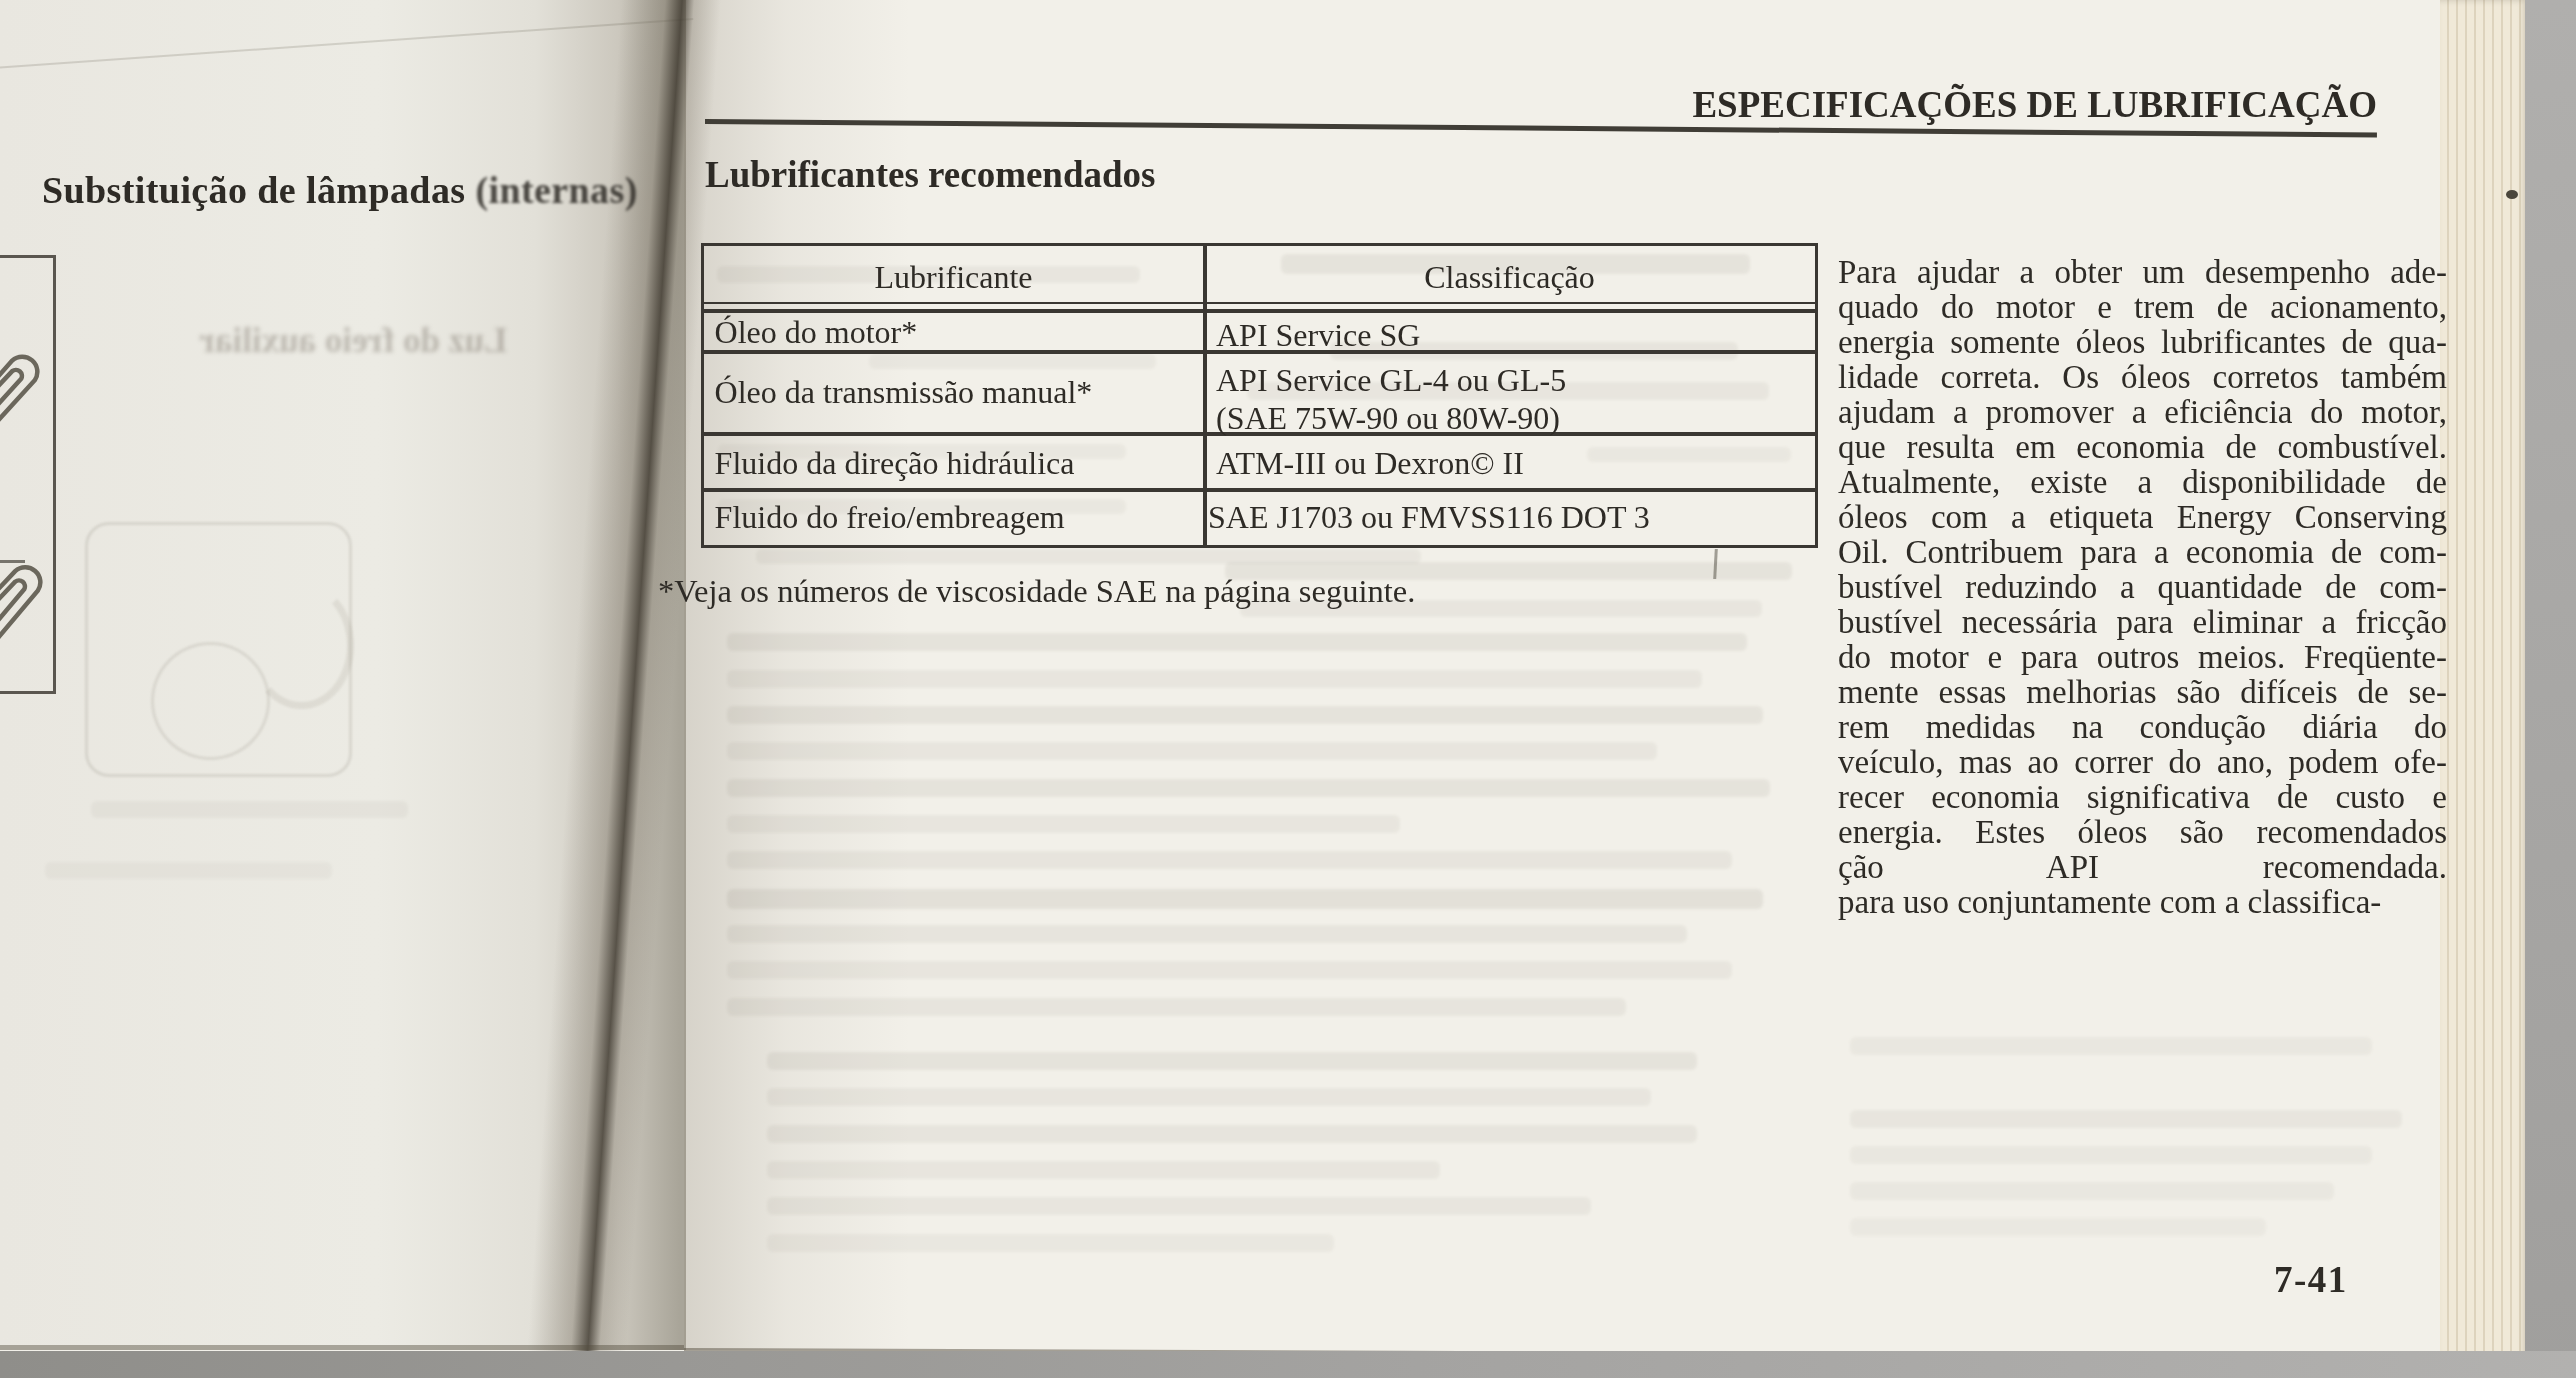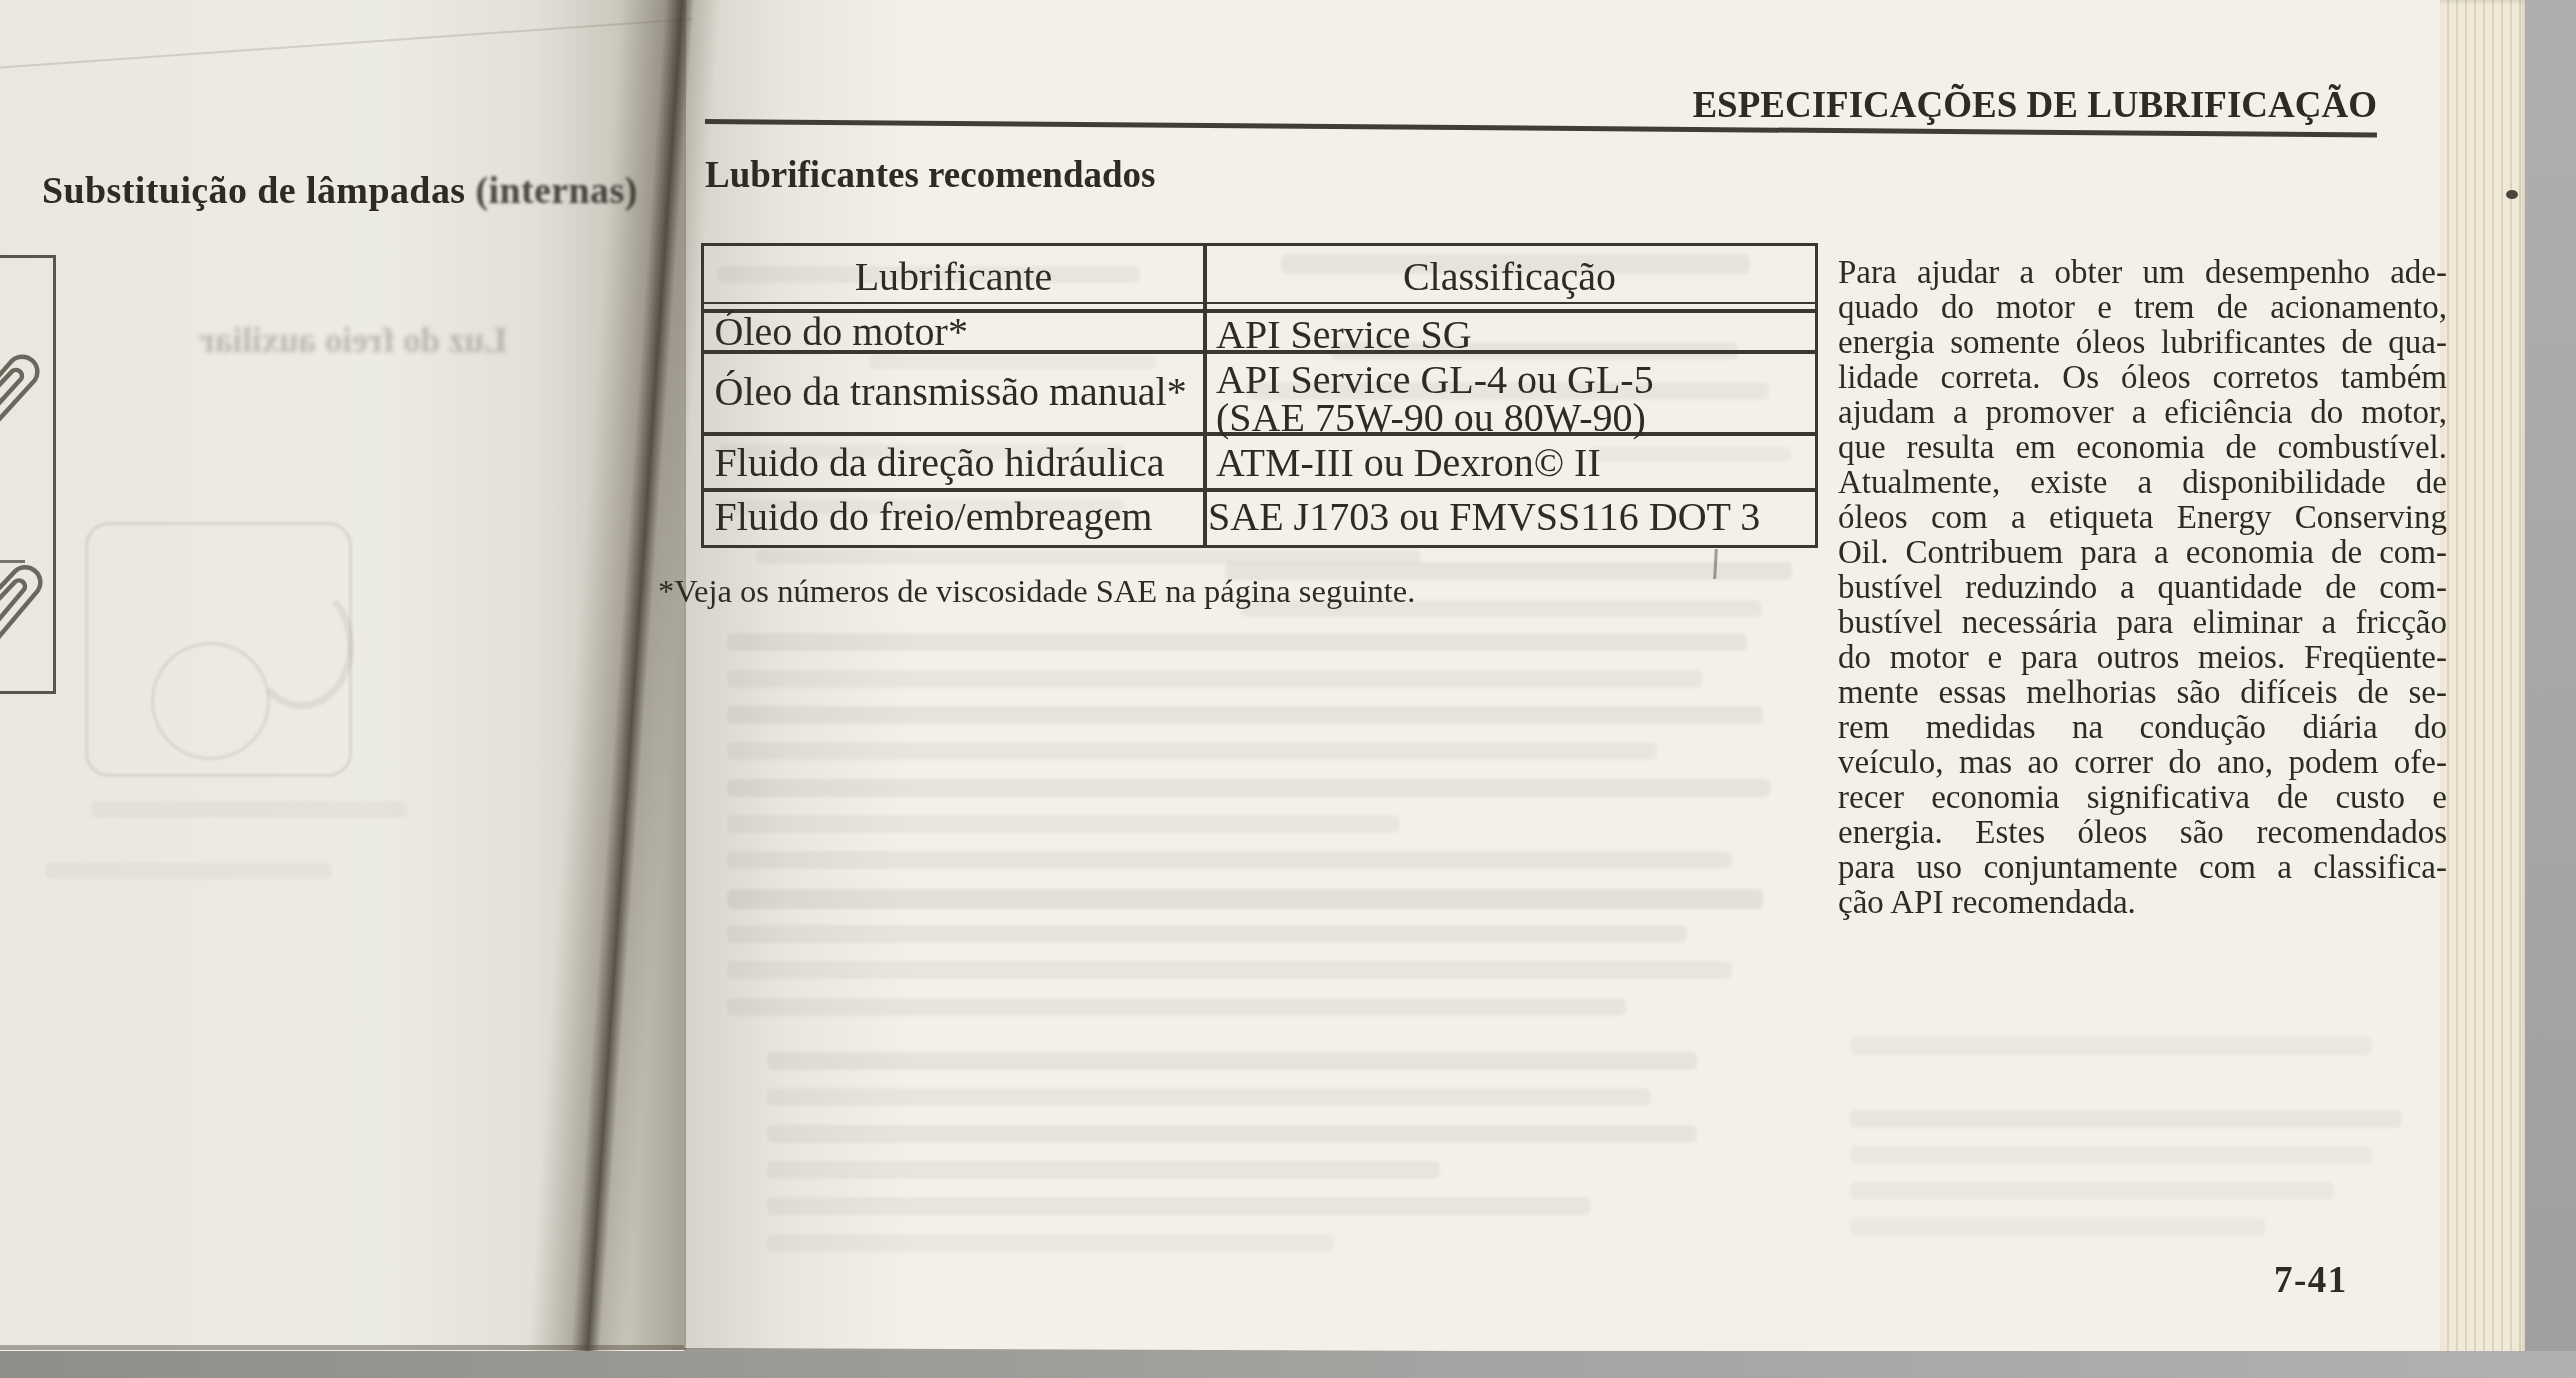--- a/index.html
+++ b/index.html
@@ -53,21 +53,21 @@
     transform:rotate(0.46deg);transform-origin:left center;}
   #section-title{left:705px;top:153px;font-size:37px;font-weight:bold;white-space:nowrap;}
   #spec-table{left:701px;top:243px;width:1111px;height:299px;border:3.8px solid #3a3732;}
   #spec-table .vline{position:absolute;left:499px;top:0;width:3.8px;height:100%;background:#3a3732;}
   #spec-table .hl{position:absolute;left:0;width:100%;background:#3a3732;}
   #hl-a{top:56px;height:2.3px;}
   #hl-b{top:63px;height:3.8px;}
   #hl-1{top:104px;height:3.8px;}
   #hl-2{top:186px;height:3.8px;}
   #hl-3{top:242px;height:3.8px;}
-  .cell{position:absolute;font-size:40px;line-height:38px;white-space:pre-line;}
+  .cell{position:absolute;font-size:32px;line-height:38px;white-space:pre-line;}
   #th1{left:0;top:12px;width:499px;text-align:center;}
   #th2{left:503px;top:12px;width:605px;text-align:center;}
   #c11{left:10.6px;top:67px;}  #c12{left:512px;top:70px;}
   #c21{left:10.6px;top:127px;} #c22{left:512px;top:115px;}
   #c31{left:10.6px;top:198px;} #c32{left:512px;top:198px;}
   #c41{left:10.6px;top:252px;} #c42{left:504px;top:252px;}
   #footnote{left:658px;top:573px;font-size:32.5px;white-space:nowrap;}
   #body-col{left:1838px;top:255px;width:609px;font-size:33px;line-height:35px;}
   .para-line{text-align:justify;text-align-last:justify;}
   .para-line:last-child{text-align-last:left;}
@@ -189,20 +189,20 @@
       <div class="para-line">óleos com a etiqueta Energy Conserving</div>
       <div class="para-line">Oil. Contribuem para a economia de com-</div>
       <div class="para-line">bustível reduzindo a quantidade de com-</div>
       <div class="para-line">bustível necessária para eliminar a fricção</div>
       <div class="para-line">do motor e para outros meios. Freqüente-</div>
       <div class="para-line">mente essas melhorias são difíceis de se-</div>
       <div class="para-line">rem medidas na condução diária do</div>
       <div class="para-line">veículo, mas ao correr do ano, podem ofe-</div>
       <div class="para-line">recer economia significativa de custo e</div>
       <div class="para-line">energia. Estes óleos são recomendados</div>
+      <div class="para-line">ção API recomendada.</div>
       <div class="para-line">para uso conjuntamente com a classifica-</div>
-      <div class="para-line">ção API recomendada.</div>
     </div>
 
   <div class="abs" id="pencil-tick"></div>
   <div class="abs" id="page-num">7-41</div>
 </div>
 
 
 </body></html>

